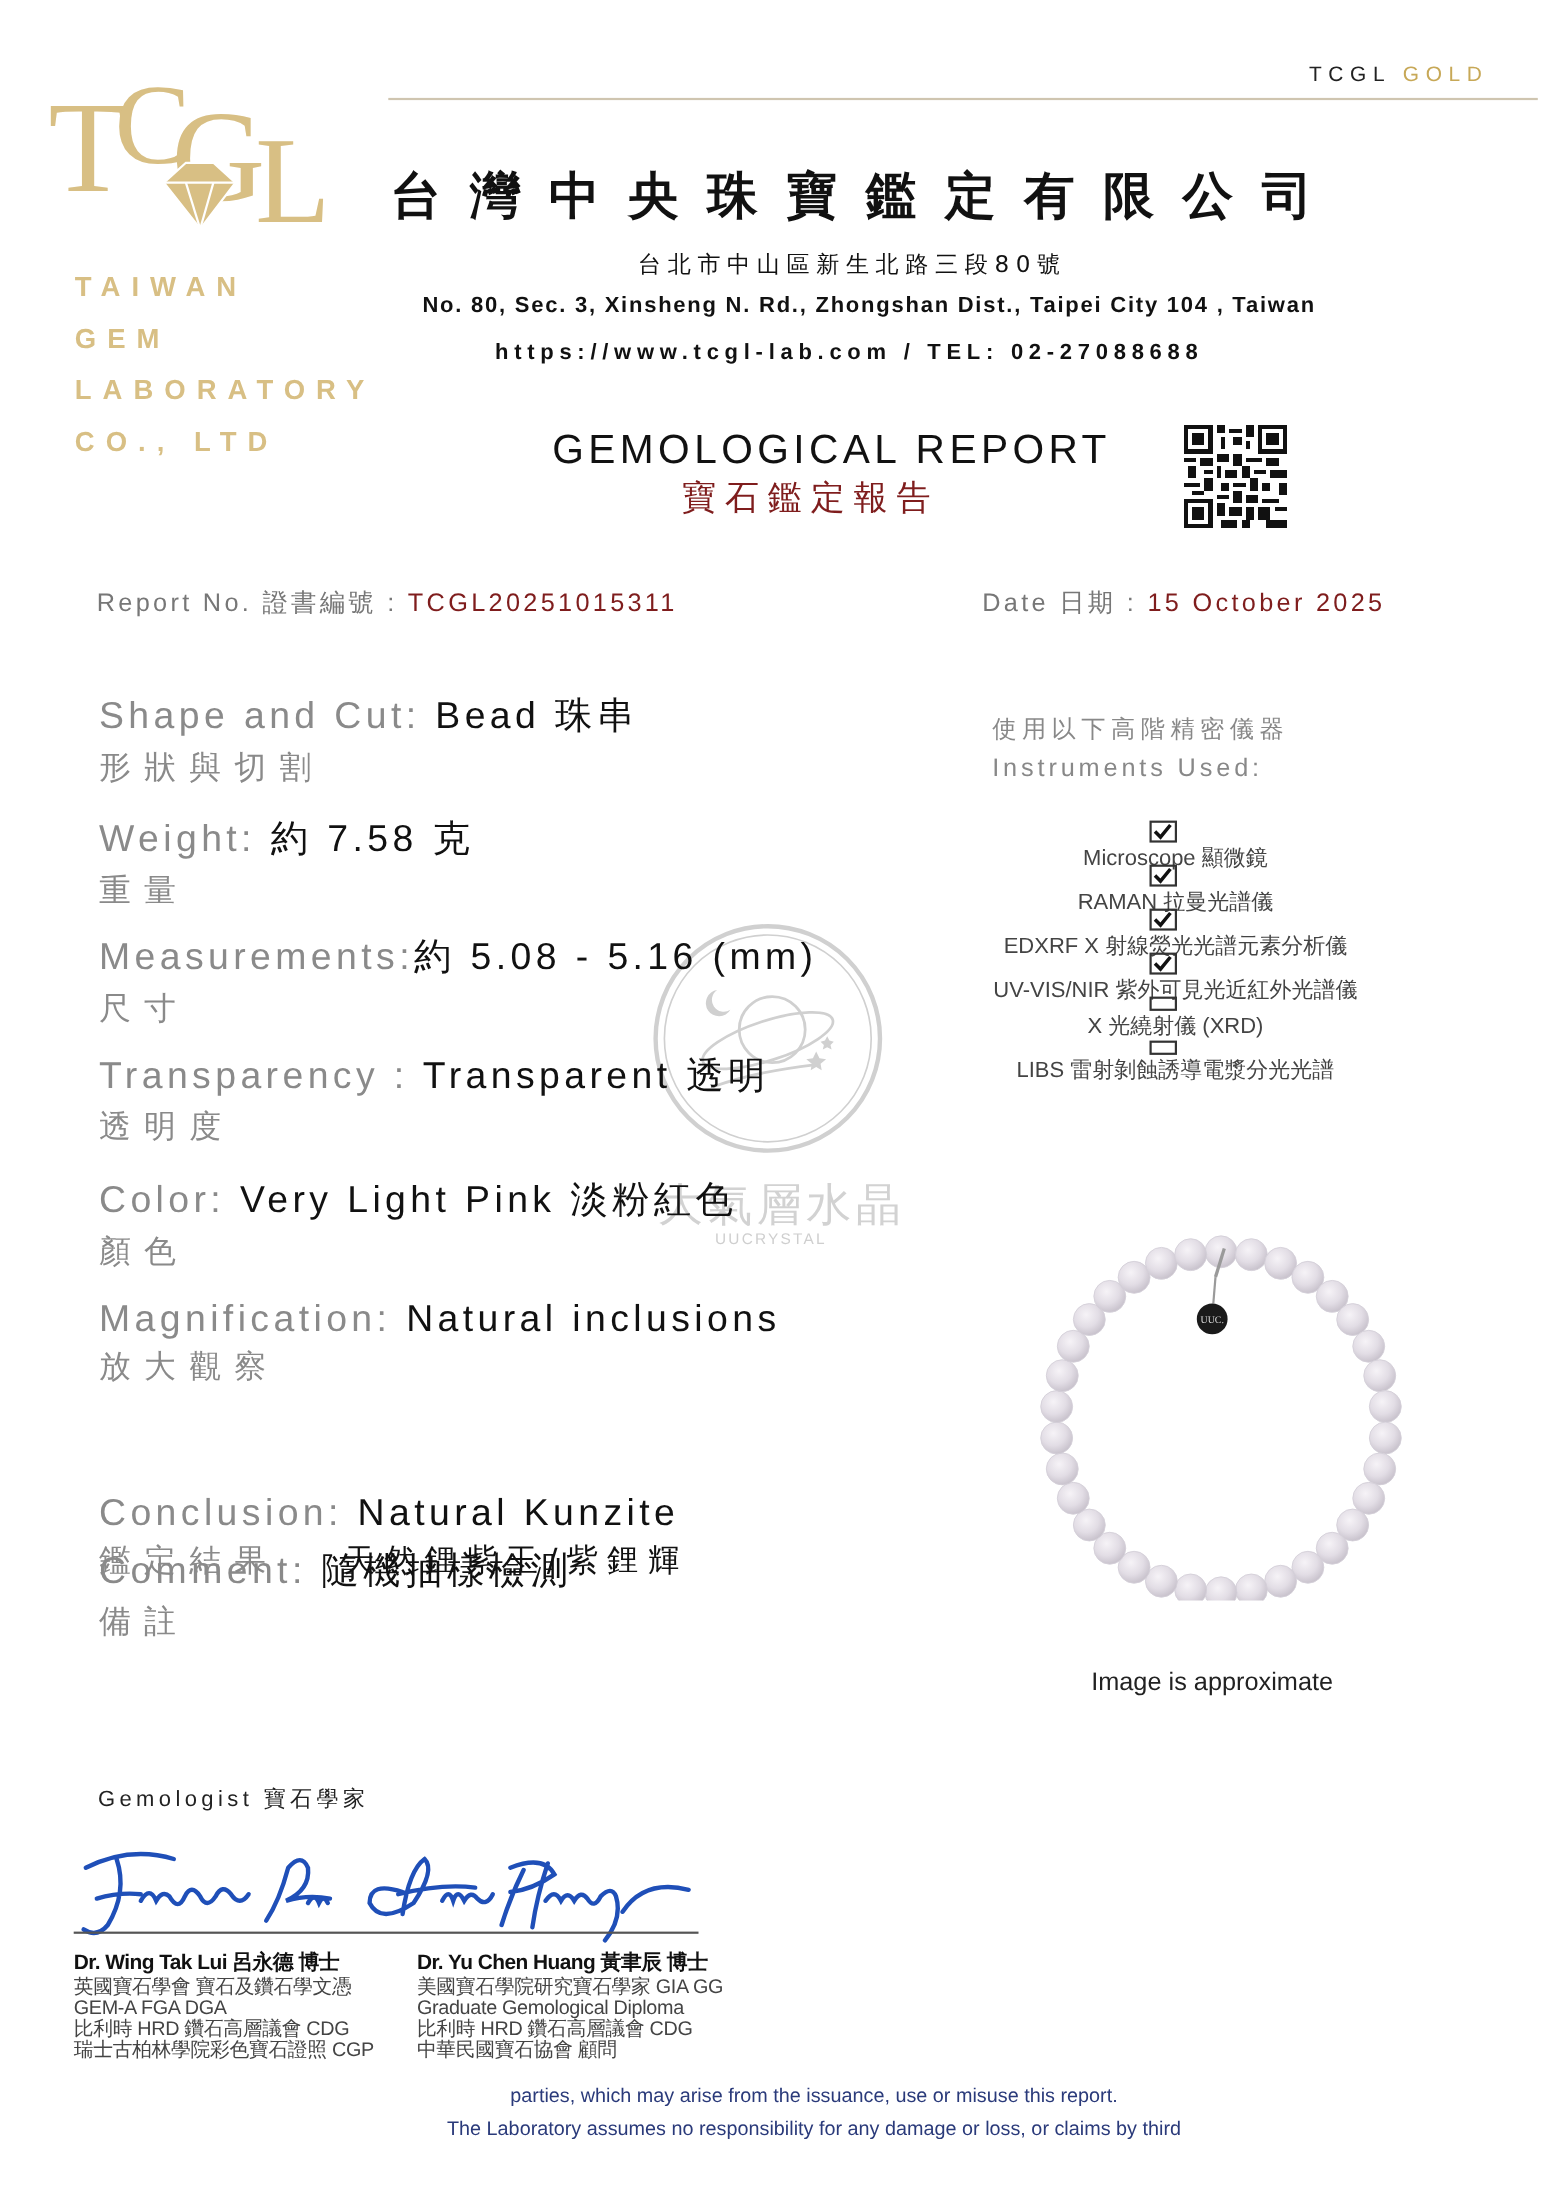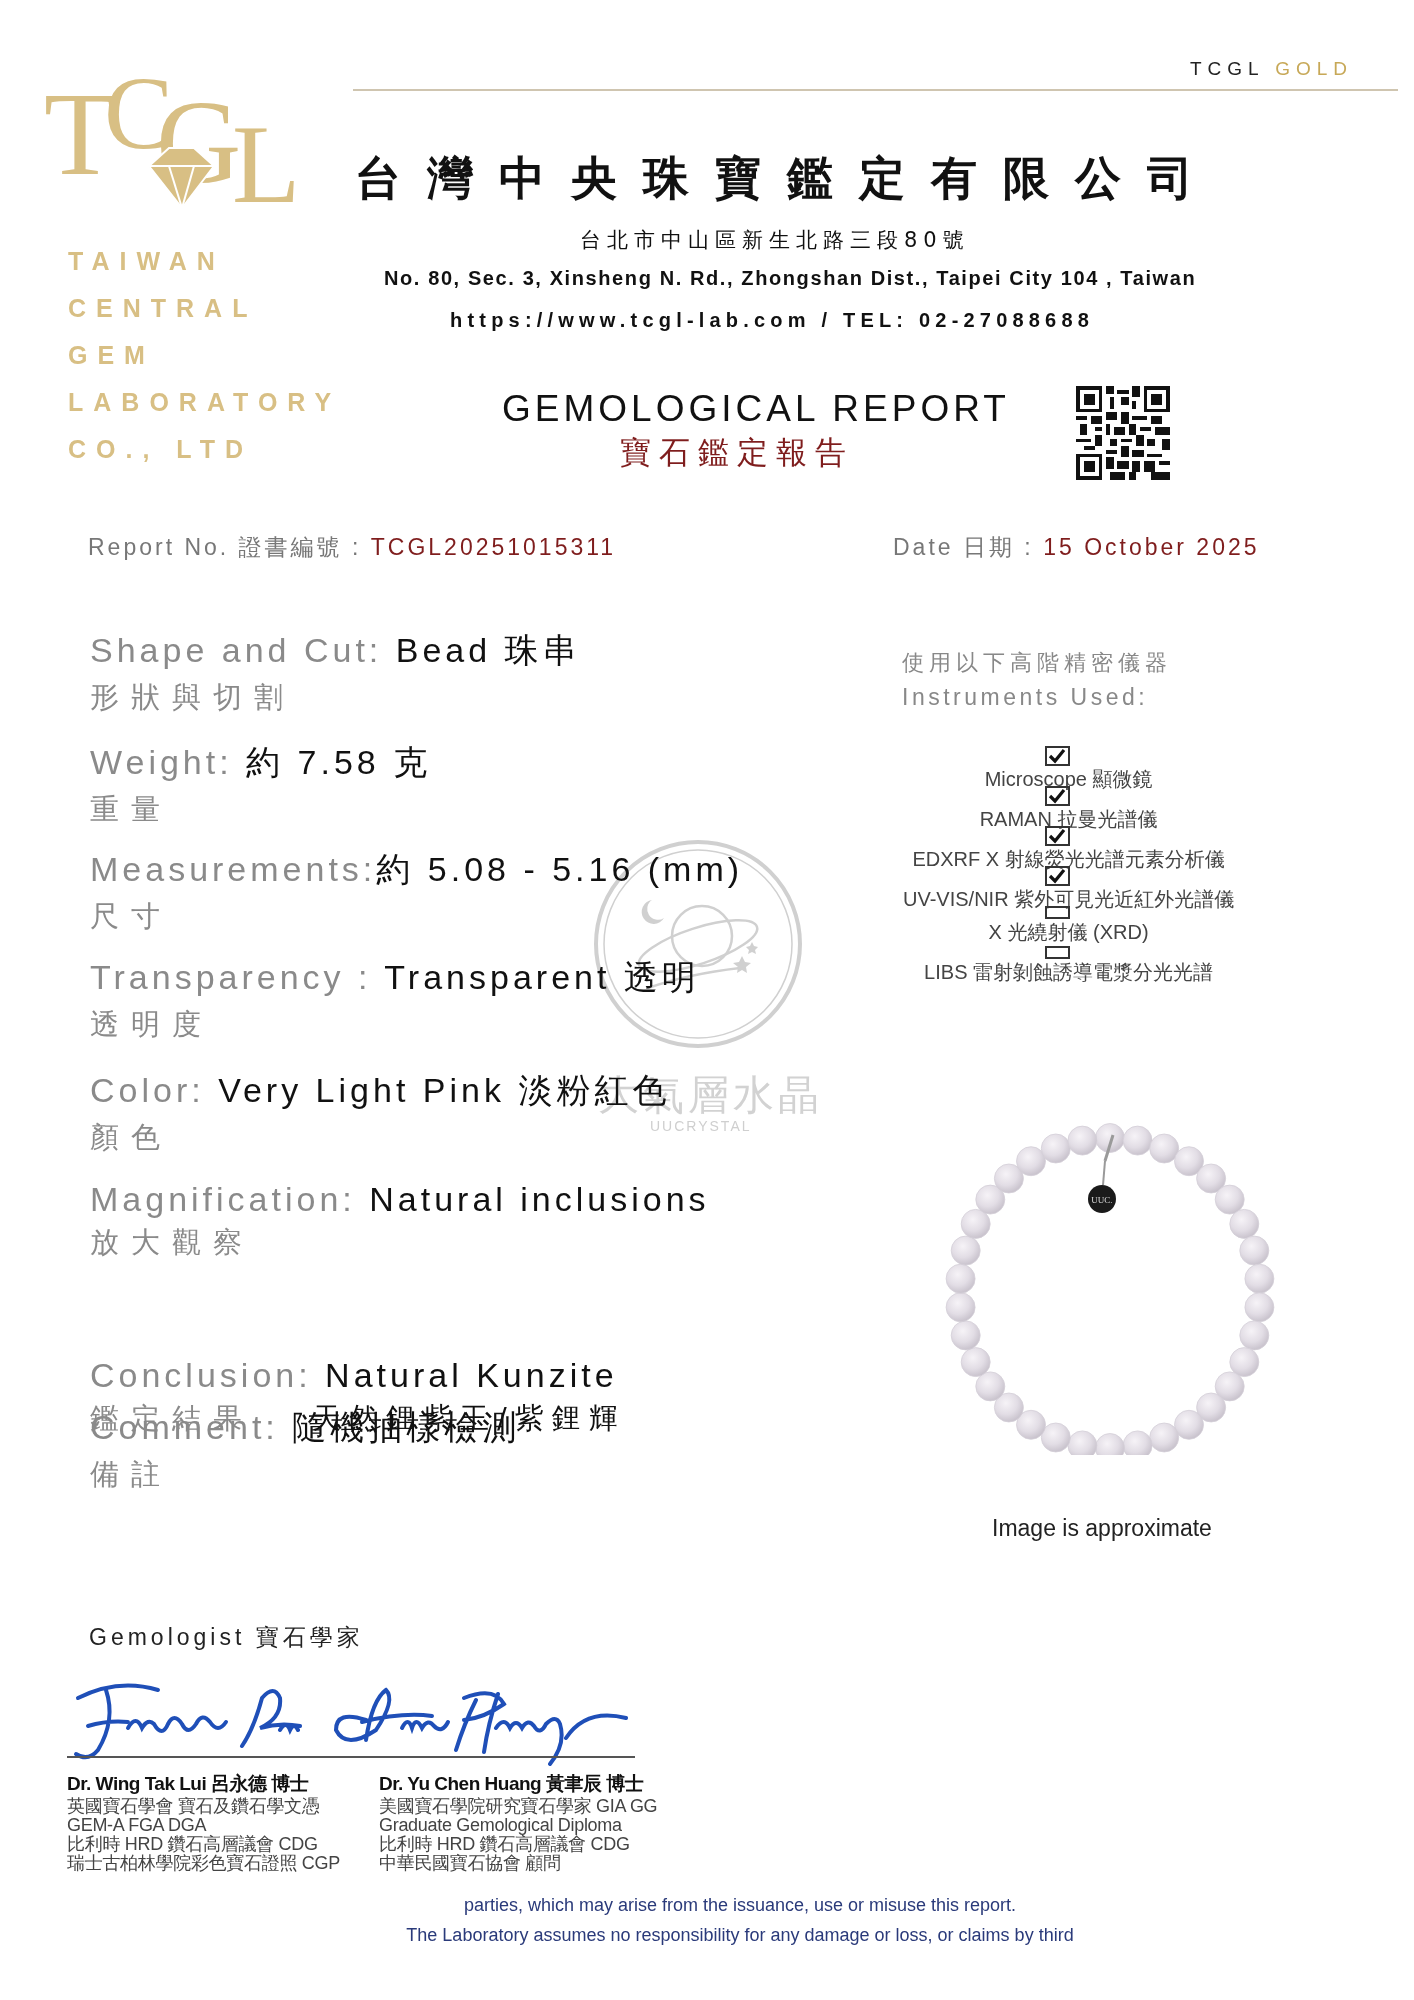--- a/index.html
+++ b/index.html
@@ -49,21 +49,21 @@
   
   .bracelet { left: 935px; top: 1115px; width: 350px; height: 340px; }
   .img-caption { left: 992px; top: 1515px; font-size: 23px; color: #222; font-family: "Liberation Sans", sans-serif; }
 
   
   .wm { left: 592px; top: 838px; width: 212px; height: 212px; }
   .wm-text { left: 598px; top: 1068px; font-size: 41px; color: #d2d2d2; letter-spacing: 4px; }
   .wm-sub { left: 650px; top: 1118px; font-size: 14px; color: #cfcfcf; letter-spacing: 2px; font-family: "Liberation Sans", sans-serif; }
 
   
-  .gem-label { left: 89px; top: 1622px; font-size: 23px; letter-spacing: 4px; color: #222; font-family: "Liberation Sans", sans-serif; }
+  .gem-label { left: 89px; top: 1622px; font-size: 20px; letter-spacing: 4px; color: #222; font-family: "Liberation Sans", sans-serif; }
   .sig { left: 66px; top: 1668px; width: 600px; height: 100px; }
   .sig-rule { left: 67px; top: 1756px; width: 568px; height: 2px; background: #555; }
   .gm { top: 1771px; font-family: "Liberation Sans", sans-serif; color: #333; }
   .gm .name { font-size: 19px; font-weight: bold; color: #111; letter-spacing: -0.5px; }
   .gm .cred { font-size: 18px; line-height: 19px; color: #444; white-space: nowrap; letter-spacing: -0.3px; }
   .gm1 { left: 67px; }
   .gm2 { left: 379px; }
 
   .disclaimer { left: 340px; top: 1890px; width: 800px; text-align: center; font-size: 18px; line-height: 30px; color: #2a3a7a; font-family: "Liberation Sans", sans-serif; }
 </style>
@@ -81,21 +81,20 @@
     <g fill="#d8bf84" stroke="#fff" stroke-width="2">
       <polygon points="105,118 125,100 150,100 170,118 138,160"></polygon>
       <line x1="105" y1="118" x2="170" y2="118"></line>
       <line x1="125" y1="118" x2="138" y2="160"></line>
       <line x1="150" y1="118" x2="138" y2="160"></line>
     </g>
   </svg>
 </div>
 <div class="abs logo-text">
   <div>TAIWAN</div>
-  <div>CENTRAL</div>
   <div>GEM</div>
   <div>LABORATORY</div>
   <div>CO., LTD</div>
 </div>
 
 <div class="abs brand-tag">
   <span>TCGL</span>
   <span class="gold">GOLD</span>
 </div>
 <div class="abs header-rule"></div>

